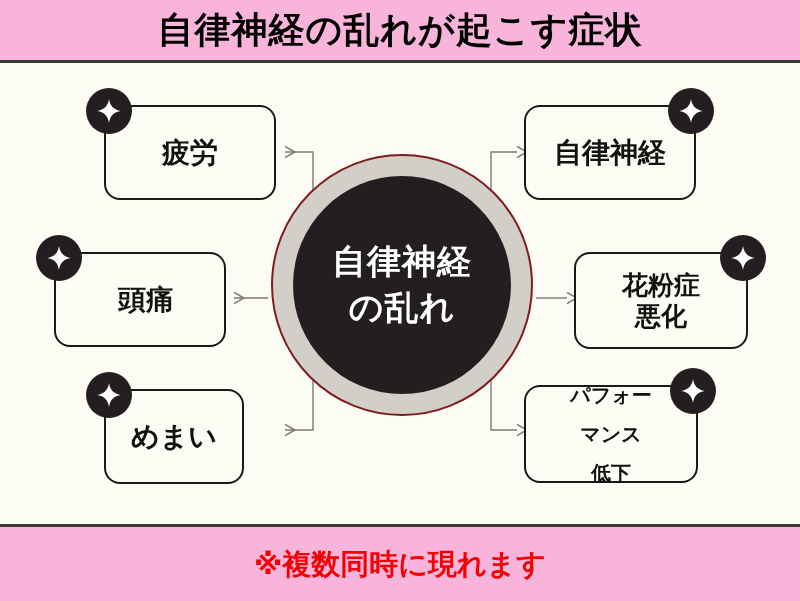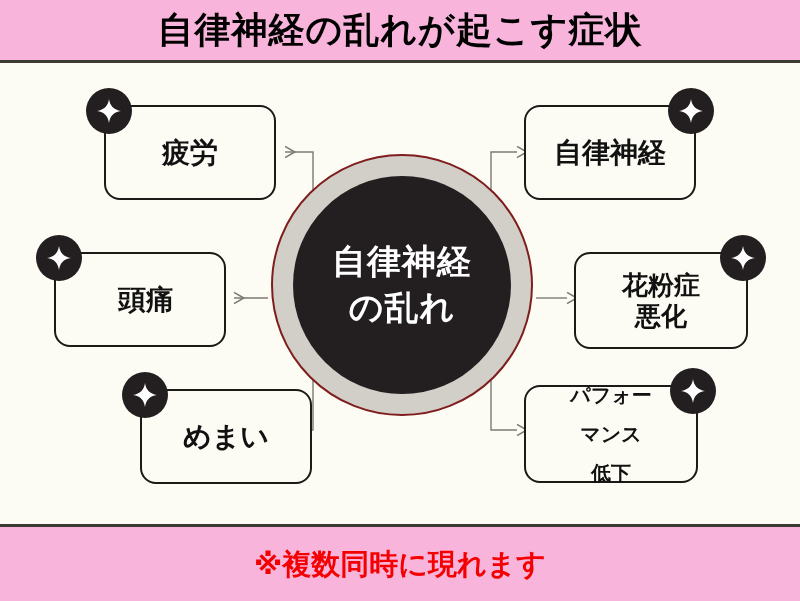--- a/index.html
+++ b/index.html
@@ -160,21 +160,21 @@
   }
   .badge svg { display: block; }
   .badge-tl { left: -20px; top: -19px; }
   .badge-tr { right: -20px; top: -19px; }
 
   
   #node-fatigue     { left: 104px; top:  42px; width: 172px; height: 95px; }
   #node-sleep       { left: 524px; top:  42px; width: 172px; height: 95px; }
   #node-headache    { left:  54px; top: 189px; width: 172px; height: 95px; padding-left: 12px; }
   #node-pollen      { left: 574px; top: 189px; width: 174px; height: 97px; }
-  #node-dizzy       { left: 104px; top: 326px; width: 172px; height: 95px; margin-left: 36px; }
+  #node-dizzy       { left: 104px; top: 326px; width: 140px; height: 95px; }
   #node-performance { left: 524px; top: 322px; width: 174px; height: 98px; gap: 13px; }
 
   
   .connectors {
     position: absolute;
     left: 0;
     top: 0;
     width: 800px;
     height: 461px;
     pointer-events: none;

